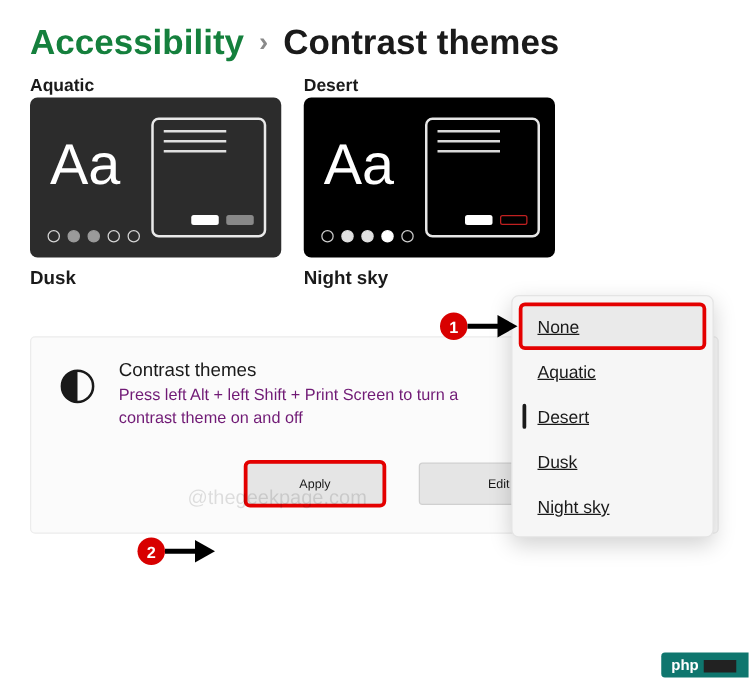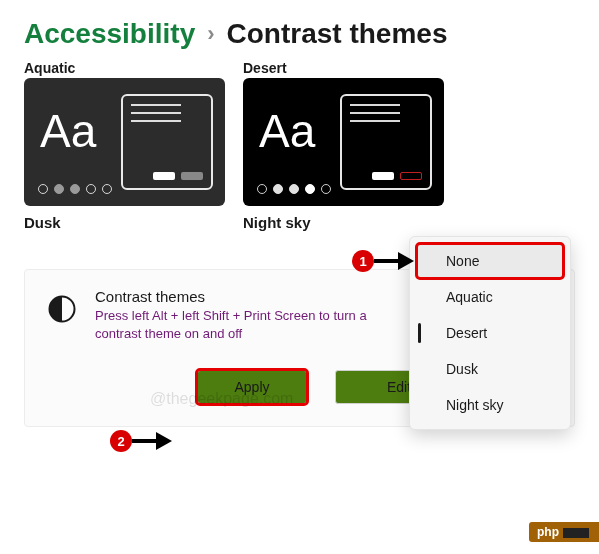--- a/index.html
+++ b/index.html
@@ -128,24 +128,24 @@
   }
   .actions {
     display: flex;
     gap: 28px;
     margin-top: 28px;
     margin-left: 150px;
   }
   .btn {
     min-width: 110px;
     height: 34px;
-    background: #4d7c0f;
+    background: #e5e5e5;
     border: 1px solid #d0d0d0;
     border-radius: 3px;
-    font-size: 14px;
+    font-size: 10px;
     display: flex;
     align-items: center;
     justify-content: center;
     cursor: pointer;
   }
   .btn.apply-hl { outline: 3px solid #e40000; outline-offset: -1px; }
   .edit-btn { width: 90px; padding-left: 18px; }
   .dropdown {
     position: absolute;
     right: 28px;
@@ -153,24 +153,25 @@
     width: 162px;
     background: #f6f6f6;
     border: 1px solid #e4e4e4;
     border-radius: 6px;
     box-shadow: 0 6px 18px rgba(0,0,0,0.18);
     padding: 6px 6px;
     z-index: 10;
   }
   .dd-item {
     font-size: 14px;
-    padding: 10px 30px;
+    padding: 10px 14px;
     border-radius: 4px;
     cursor: pointer;
     position: relative;
+    text-decoration: underline;
   }
   .dd-item.hover { background: #eaeaea; }
   .dd-item.hl { outline: 3px solid #e40000; outline-offset: -2px; }
   .dd-item.selected::before {
     content: "";
     position: absolute;
     left: 2px; top: 8px; bottom: 8px;
     width: 3px;
     background: #1a1a1a;
     border-radius: 2px;
@@ -202,21 +203,21 @@
     position: absolute;
     left: -40px; top: -2px;
     width: 26px; height: 4px;
     background: #000;
   }
   .anno1 { left: 352px; top: 250px; }
   .anno2 { left: 110px; top: 430px; }
   .footer-badge {
     position: absolute;
     right: 0; bottom: 12px;
-    background: #a16207;
+    background: #0f766e;
     color: #fff;
     font-size: 12px;
     padding: 3px 10px 3px 8px;
     border-radius: 3px 0 0 3px;
     font-weight: 600;
   }
   .footer-badge .dark {
     background: #222;
     display: inline-block;
     width: 26px; height: 10px;

